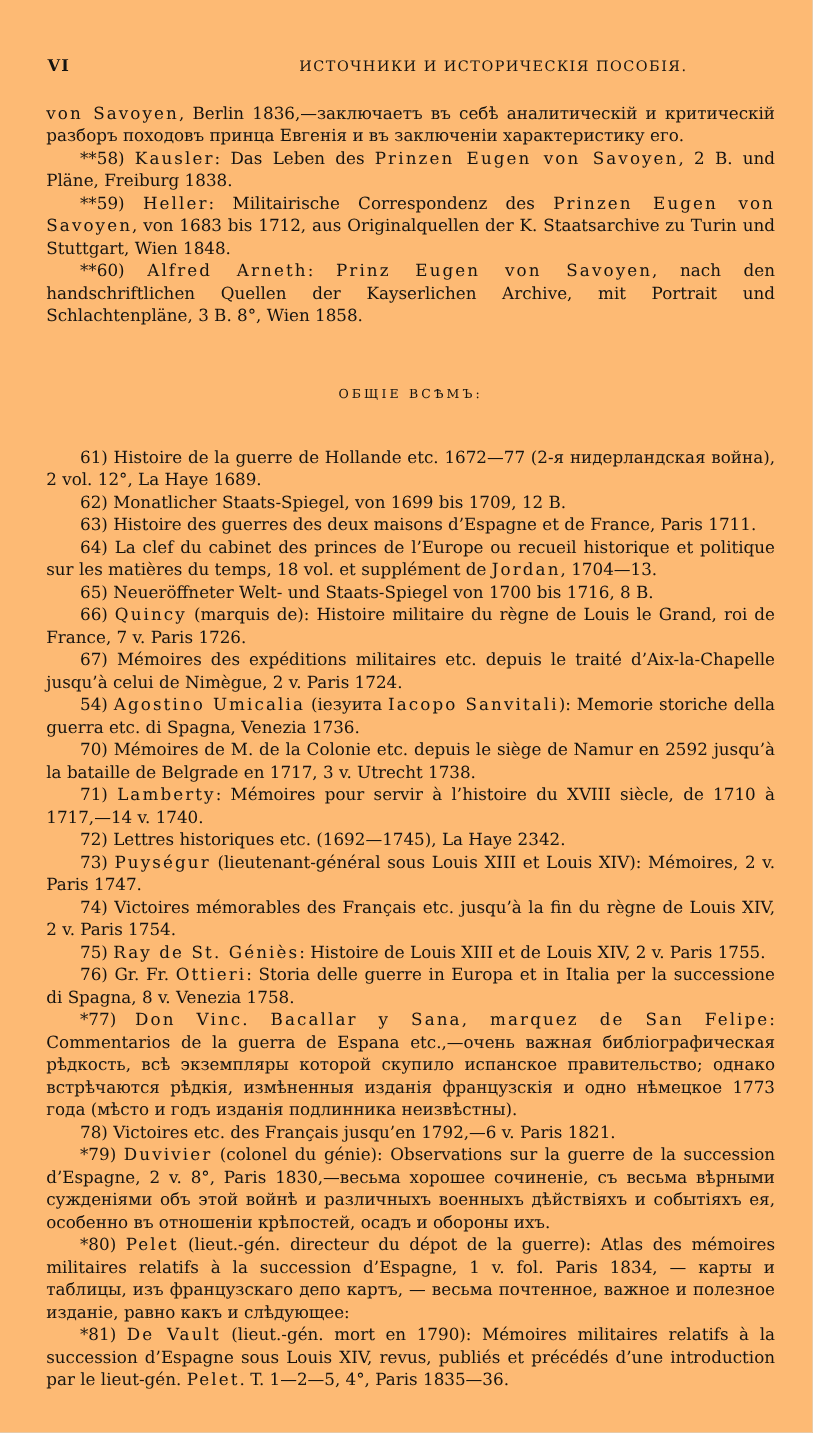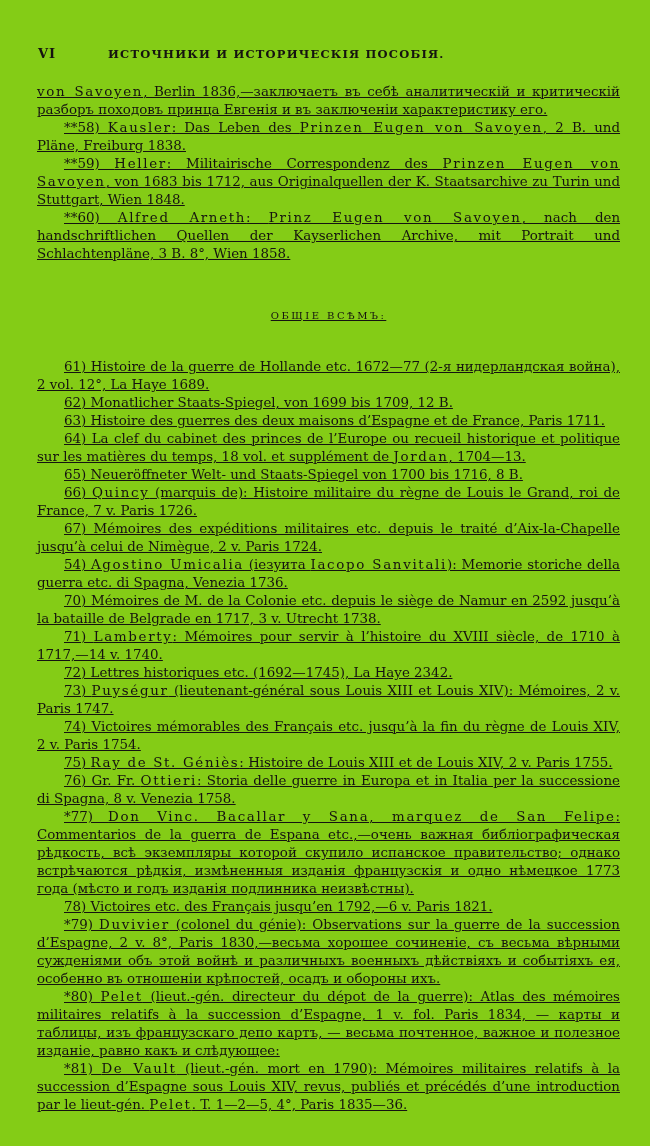--- a/index.html
+++ b/index.html
@@ -6,50 +6,49 @@
     margin: 0;
     padding: 0;
     background: #d8d6d0;
     font-family: "DejaVu Serif", "Liberation Serif", serif;
   }
   .page {
     position: relative;
     width: 650px;
     height: 1146px;
     margin: 0 auto;
-    background: #84cc16;
+    background: #fdba74;
     color: #151310;
     overflow: hidden;
     box-sizing: border-box;
   }
   .running-header {
     display: grid;
     grid-template-columns: 70px 1fr 70px;
     align-items: baseline;
     margin: 46px 30px 0 38px;
   }
   .page-number {
     font-size: 13px;
     letter-spacing: 1px;
     font-weight: bold;
     font-variant: small-caps;
   }
   .running-title {
-    text-align: left;
+    text-align: right;
     font-size: 11.5px;
-    font-weight: bold;
+    font-weight: normal;
     letter-spacing: 1.2px;
     white-space: nowrap;
   }
   .body-text {
     margin: 22px 30px 0 37px;
     font-size: 13.4px;
     line-height: 18px;
     text-align: justify;
-    text-decoration: underline;
   }
   .para {
     margin: 0;
   }
   .para.indent {
     text-indent: 27px;
   }
   .spaced {
     letter-spacing: 0.125em;
   }

